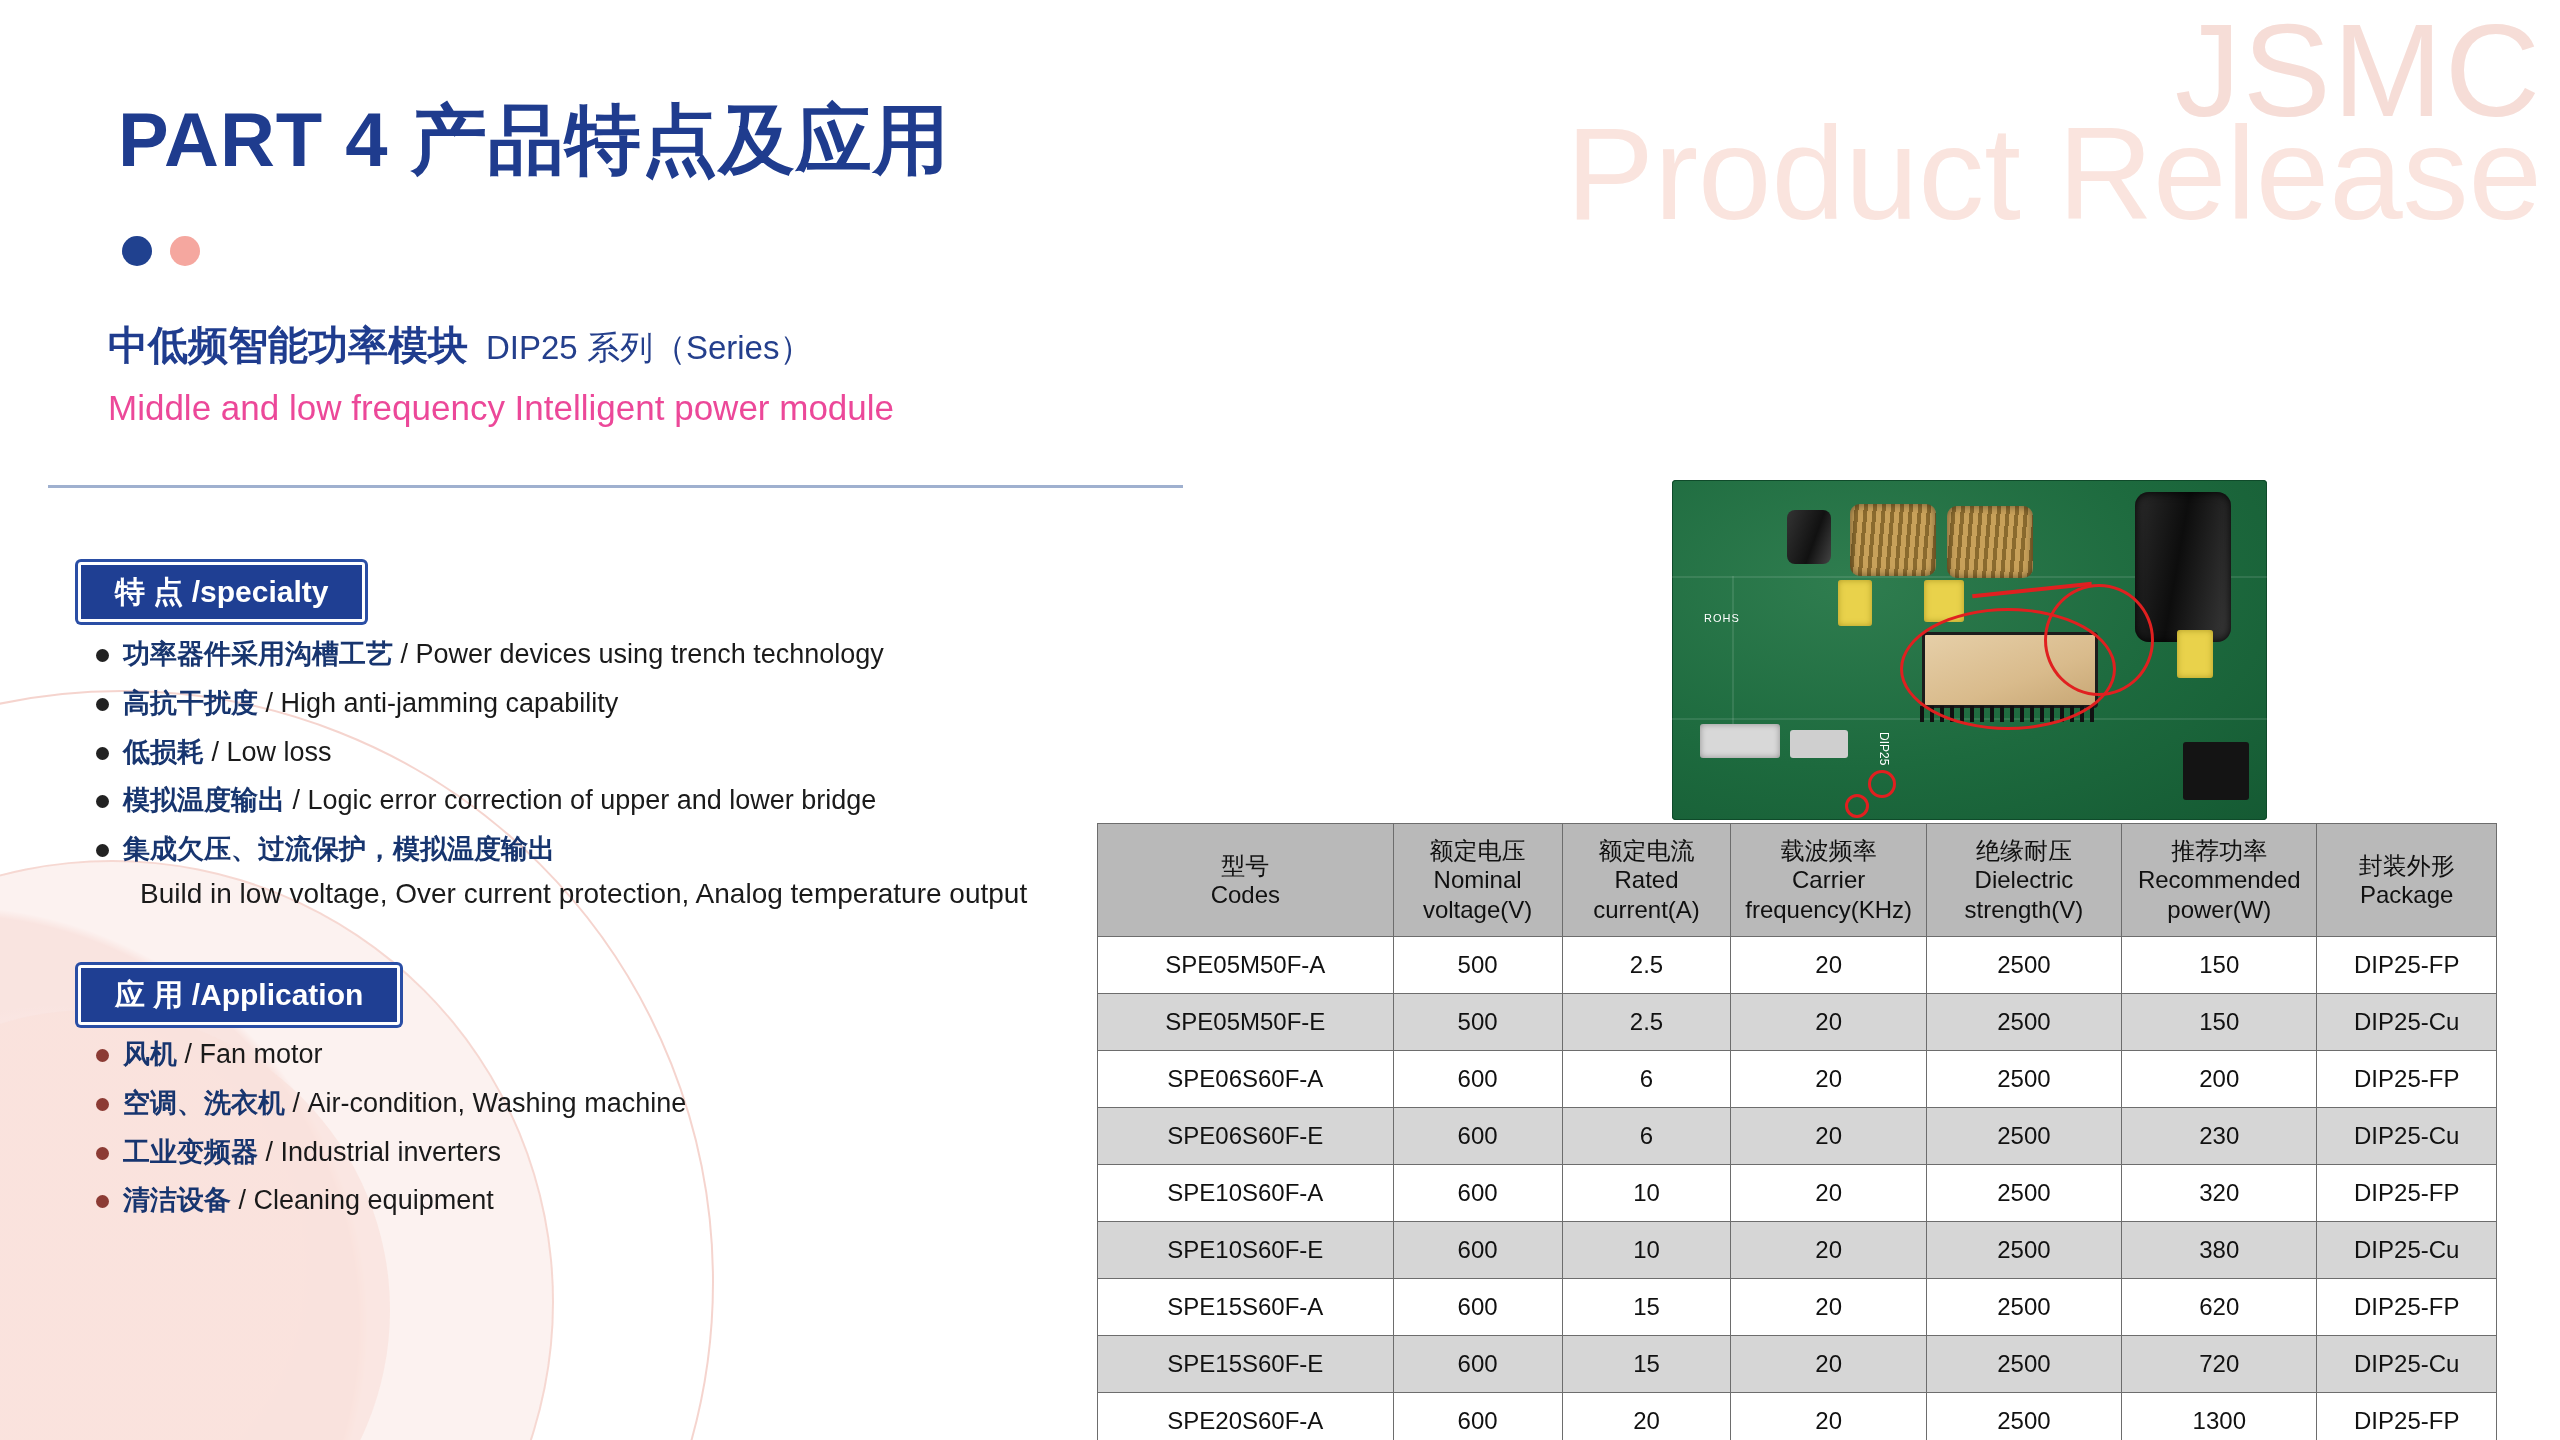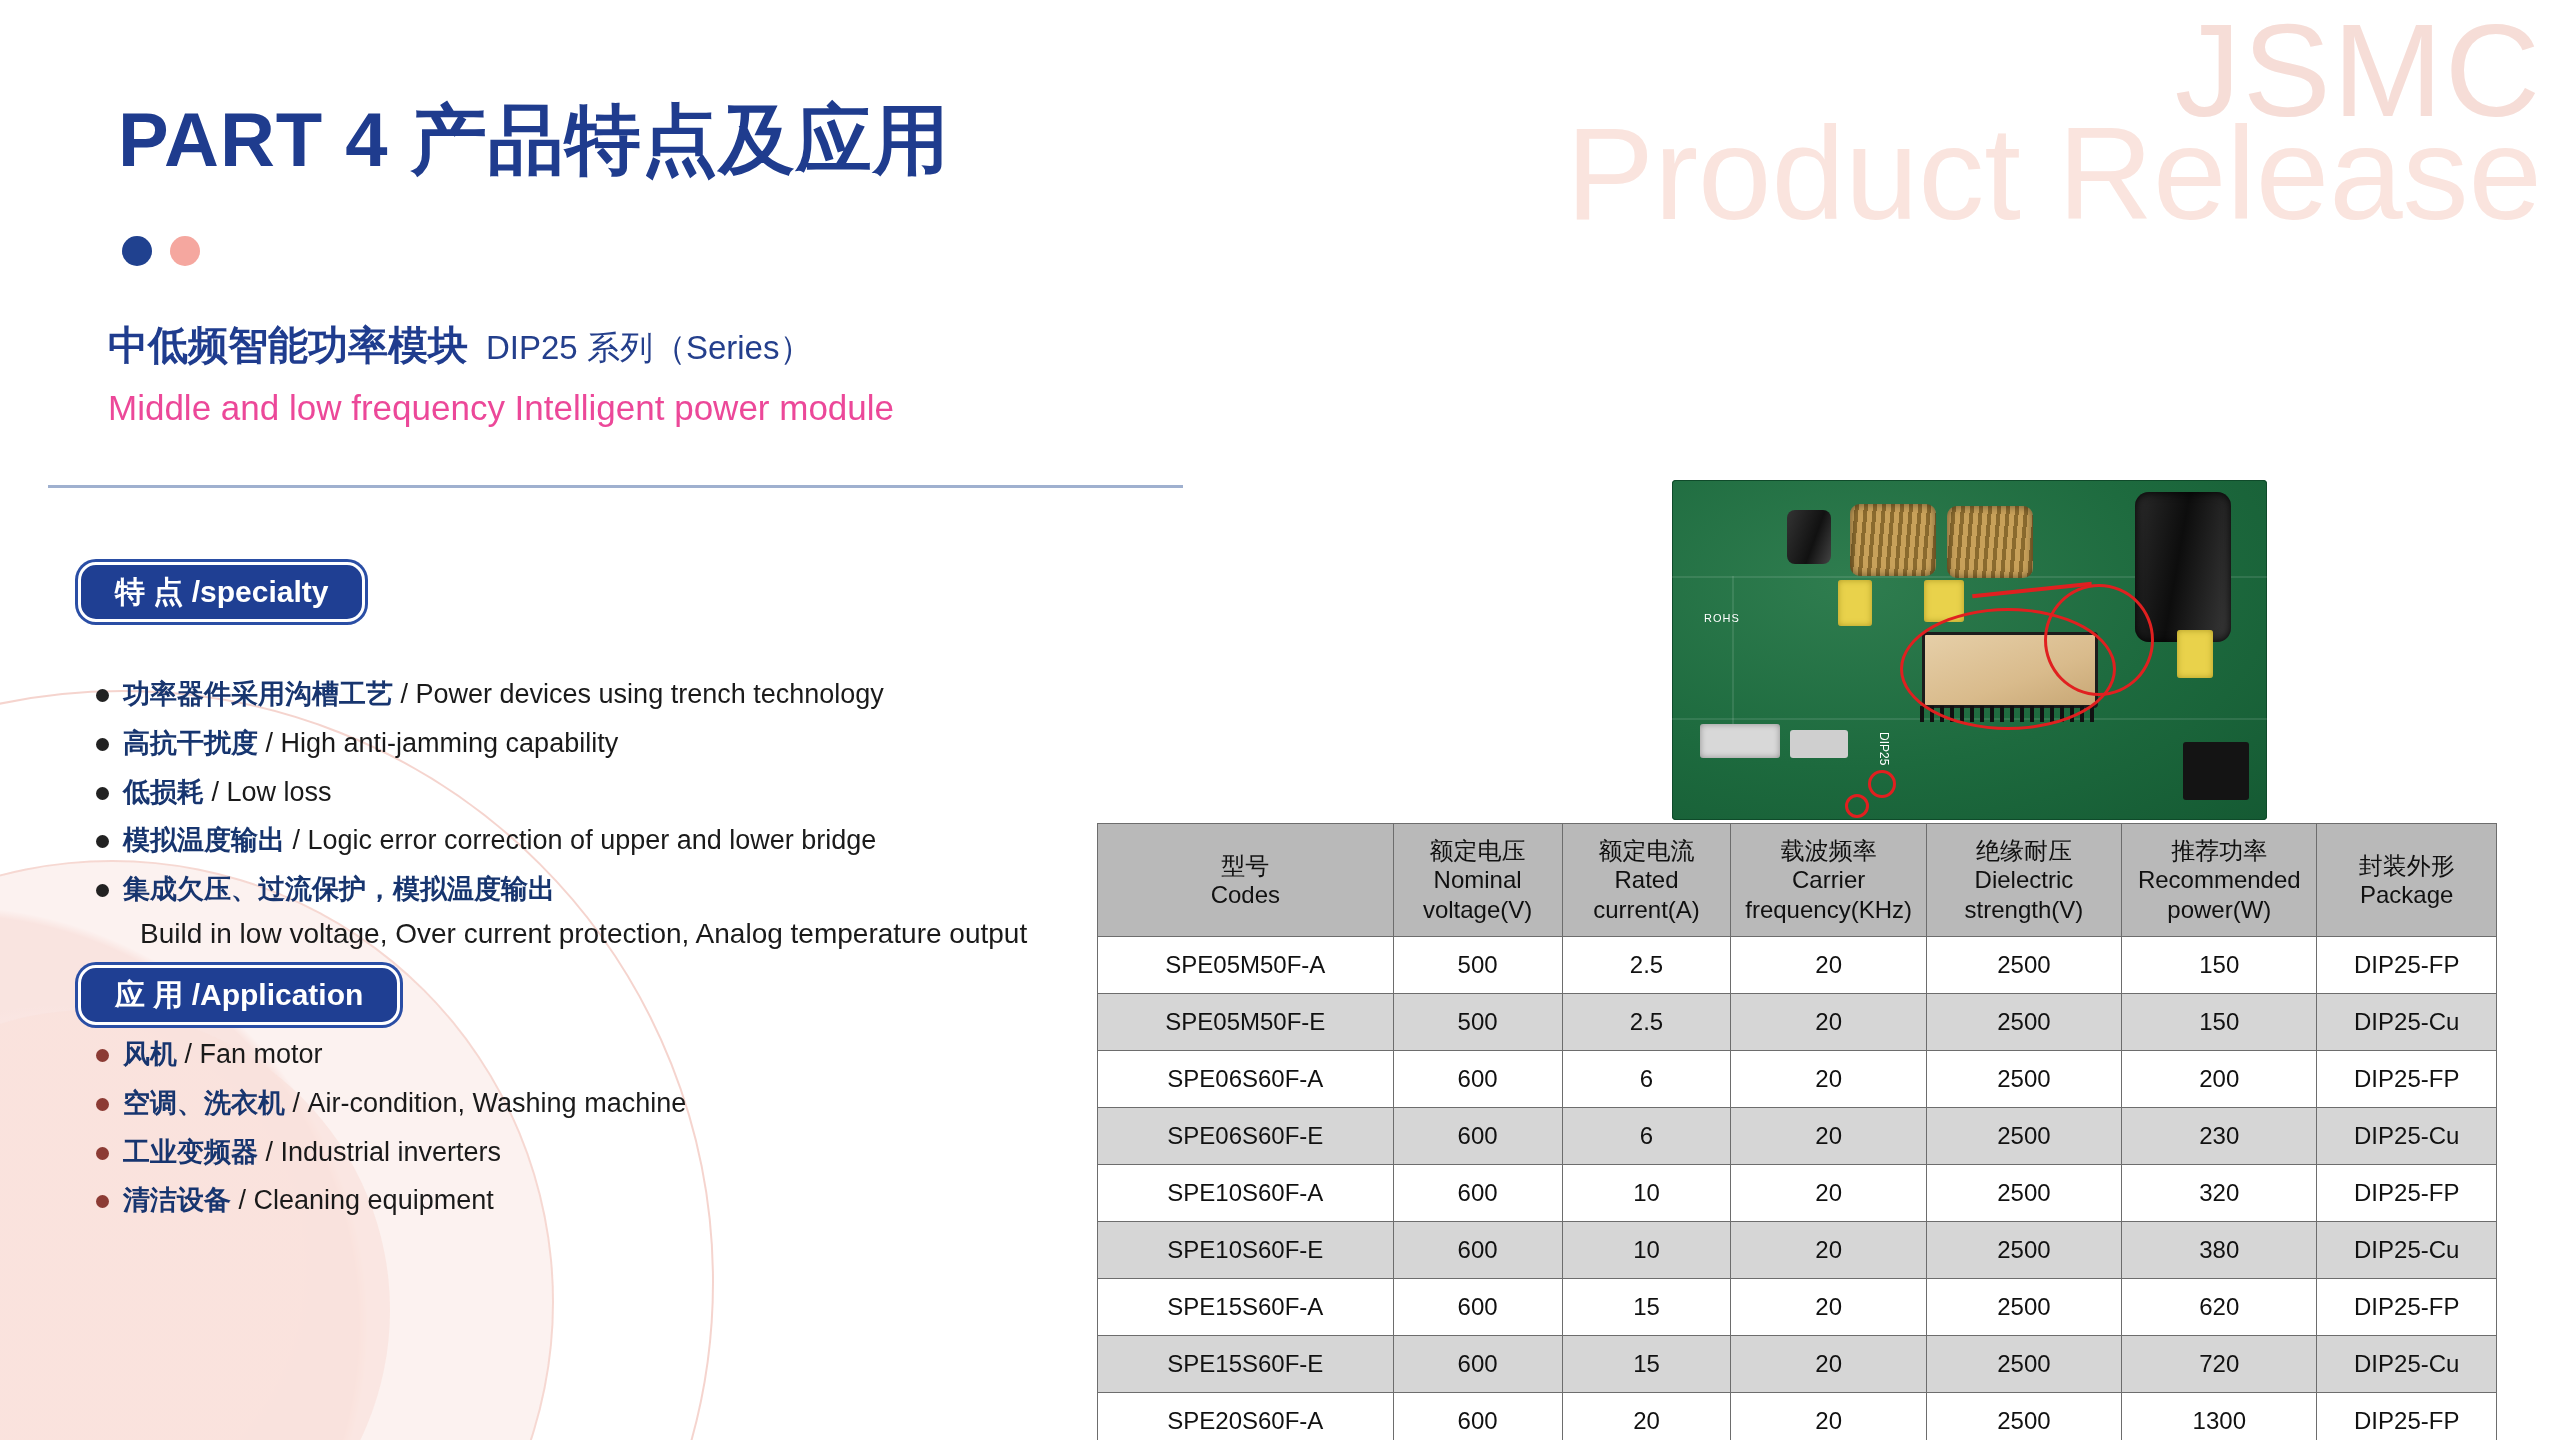--- a/index.html
+++ b/index.html
@@ -116,42 +116,42 @@
     top: 485px;
     width: 1135px;
     height: 3px;
     background: #9fb0cf;
   }
 
   
   .pill {
     position: absolute;
     height: 54px;
-    border-radius: 18px;
+    border-radius: 3px;
     background: #1f3f93;
     border: 3px solid #ffffff;
     box-shadow: 0 0 0 3px #2a4ea5;
     color: #ffffff;
     font-size: 30px;
     font-weight: bold;
     display: flex;
     align-items: center;
     justify-content: center;
     padding: 0 34px;
     white-space: nowrap;
   }
   .pill.specialty { left: 78px; top: 562px; }
   .pill.application { left: 78px; top: 965px; }
 
   
   .list {
     position: absolute;
     left: 96px;
   }
-  .list.specialty { top: 638px; margin-top: 40px; }
+  .list.specialty { top: 638px; }
   .list.application { top: 1038px; }
   .li {
     display: flex;
     align-items: flex-start;
     margin-bottom: 15px;
     font-size: 27px;
     color: #1a1a1a;
     line-height: 1.25;
     white-space: nowrap;
   }

